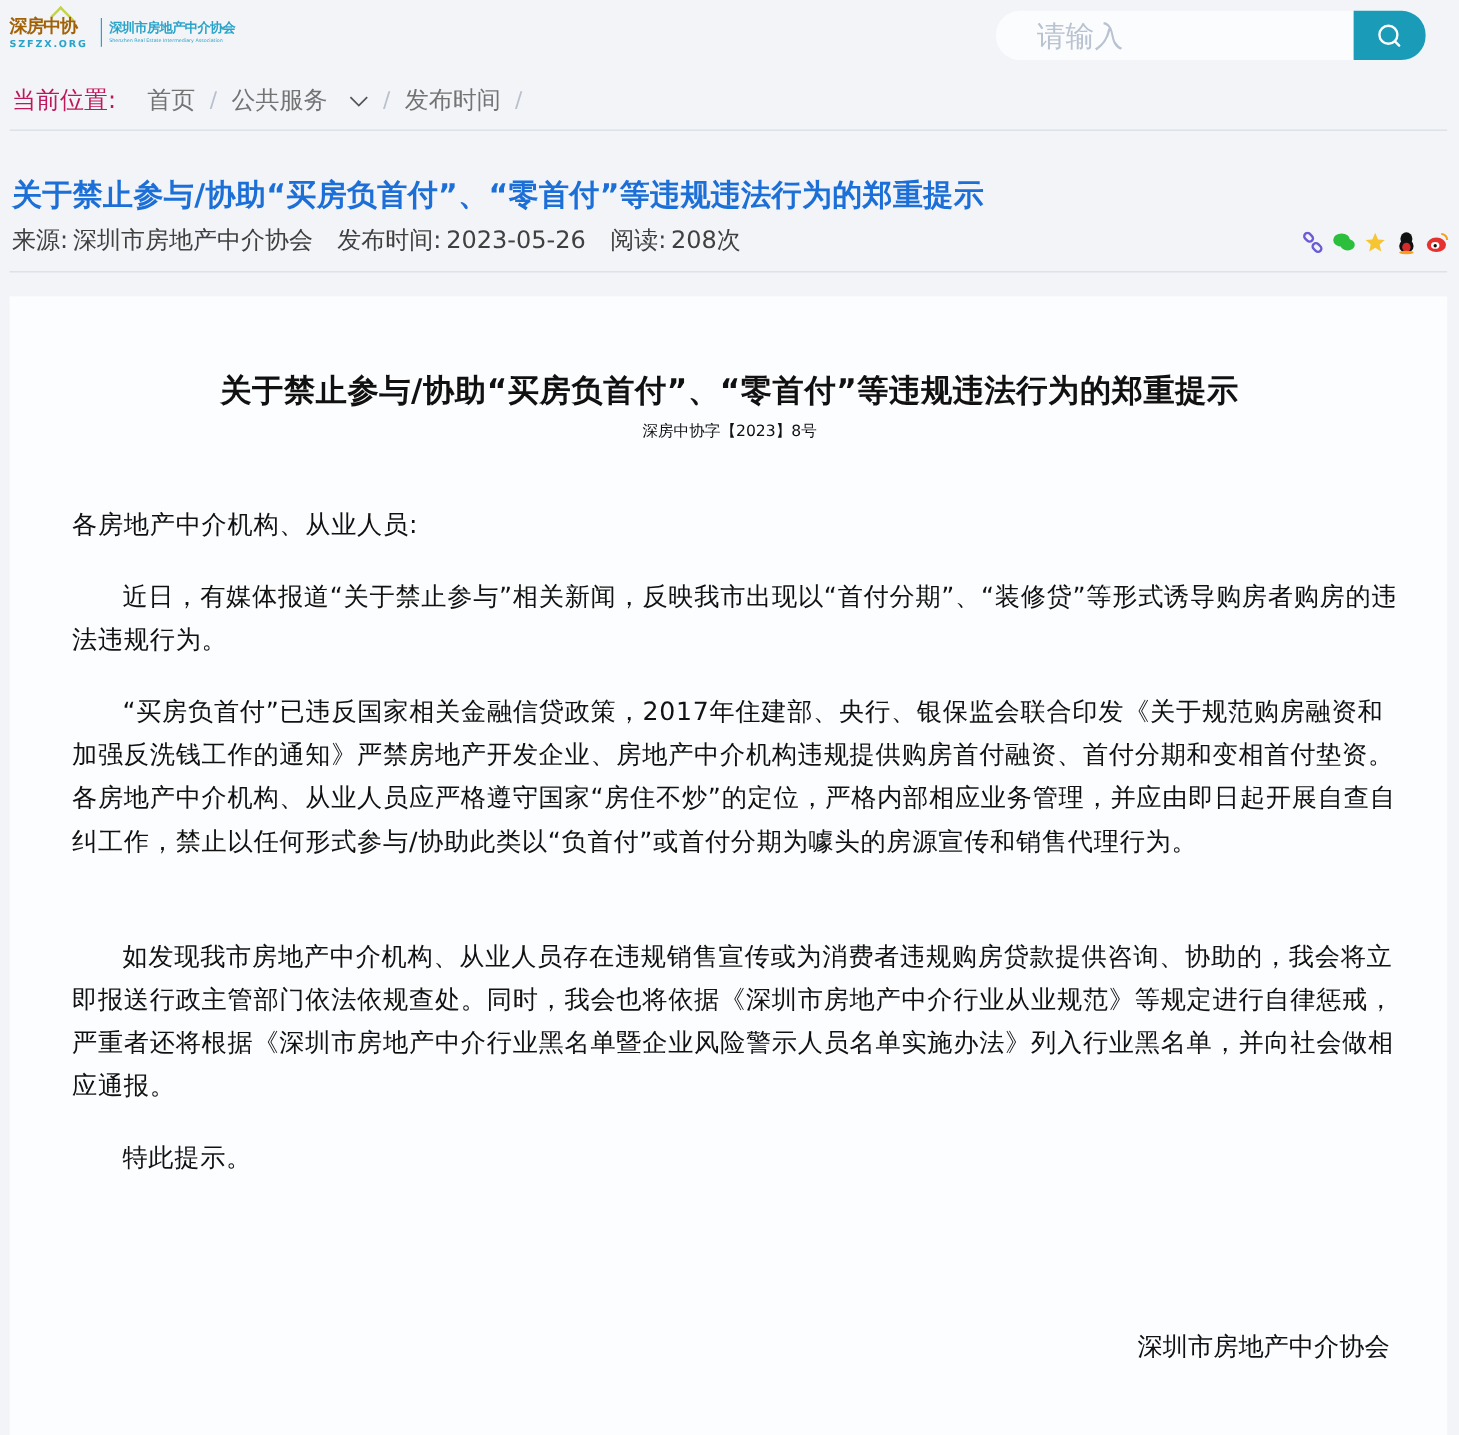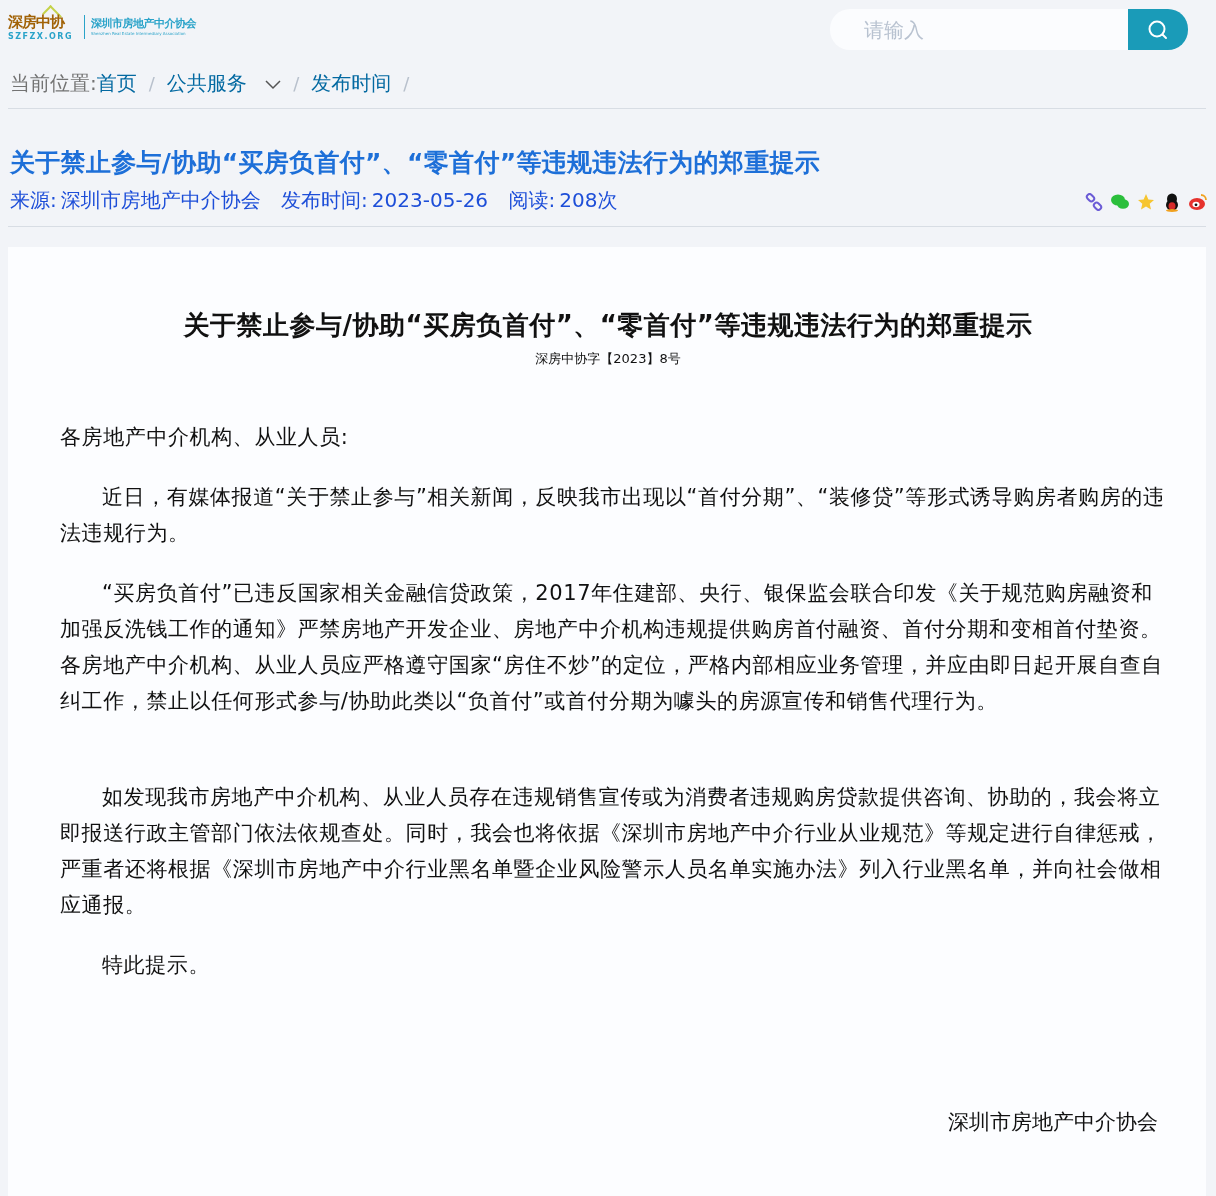--- a/index.html
+++ b/index.html
@@ -20,41 +20,41 @@
   .logo-divider { width: 1px; height: 24px; background: #2aa3c9; margin: 0 6px; }
   .logo-text { display: flex; flex-direction: column; }
   .logo-text .cn { font-size: 11px; font-weight: bold; color: #2aa3c9; line-height: 14px; letter-spacing: -0.5px; }
   .logo-text .en { font-size: 4px; color: #2aa3c9; line-height: 6px; }
 
   .search { position: absolute; left: 830px; top: 9px; width: 358px; height: 41px; }
   .search-input {
     position: absolute; left: 0; top: 0; width: 300px; height: 41px;
     border: none; outline: none; background: #fbfcfe;
     border-radius: 20px 0 0 20px; padding: 0 0 0 34px; box-sizing: border-box;
-    font-size: 20px; color: #444; font-family: "DejaVu Sans", sans-serif;
+    font-size: 24px; color: #444; font-family: "DejaVu Sans", sans-serif;
   }
   .search-input::placeholder { color: #b8c2d0; }
   .search-btn {
     position: absolute; left: 298px; top: 0; width: 60px; height: 41px;
     background: #1a9bb8; border-radius: 0 20px 20px 0;
     display: flex; align-items: center; justify-content: center; cursor: pointer;
   }
 
   
   .breadcrumb { position: absolute; left: 10px; top: 66px; height: 34px; display: flex; align-items: center; font-size: 20px; white-space: nowrap; }
-  .bc-label { color: #737373; }
-  .bc-link { color: #0369a1; }
+  .bc-label { color: #be185d; margin-right: 26px; }
+  .bc-link { color: #737373; }
   .bc-sep { color: #b8c0cc; margin: 0 12px; font-size: 18px; }
   .bc-current { color: #7d8ea3; }
   .bc-chevron { display: inline-block; margin-left: 12px; }
   .rule1 { position: absolute; left: 8px; top: 108px; width: 1198px; height: 1px; background: #d8dde4; }
 
   
   .art-title { position: absolute; left: 10px; top: 146px; font-size: 25px; font-weight: bold; color: #1d6fd8; white-space: nowrap; letter-spacing: 0.3px; }
-  .art-meta { position: absolute; left: 10px; top: 187px; font-size: 20px; color: #1d4ed8; white-space: nowrap; }
+  .art-meta { position: absolute; left: 10px; top: 187px; font-size: 20px; color: #404040; white-space: nowrap; }
   .art-meta span { margin-right: 14px; }
   .share { position: absolute; left: 1084px; top: 192px; display: flex; gap: 6px; align-items: center; }
   .share .ic { width: 20px; height: 20px; display: flex; align-items: center; justify-content: center; cursor: pointer; }
   .rule2 { position: absolute; left: 8px; top: 226px; width: 1198px; height: 1px; background: #d8dde4; }
 
   
   .doc { position: absolute; left: 8px; top: 247px; width: 1198px; height: 949px; background: #fcfdff; }
   .doc-title { position: absolute; left: 0; width: 1216px; top: 308px; text-align: center; font-size: 26px; font-weight: bold; color: #111; letter-spacing: 0.5px; }
   .doc-number { position: absolute; left: 0; width: 1216px; top: 350px; text-align: center; font-size: 13px; color: #111; }
   .para { position: absolute; left: 60px; width: 1110px; font-size: 21px; line-height: 36px; color: #111; letter-spacing: 0.6px; }

